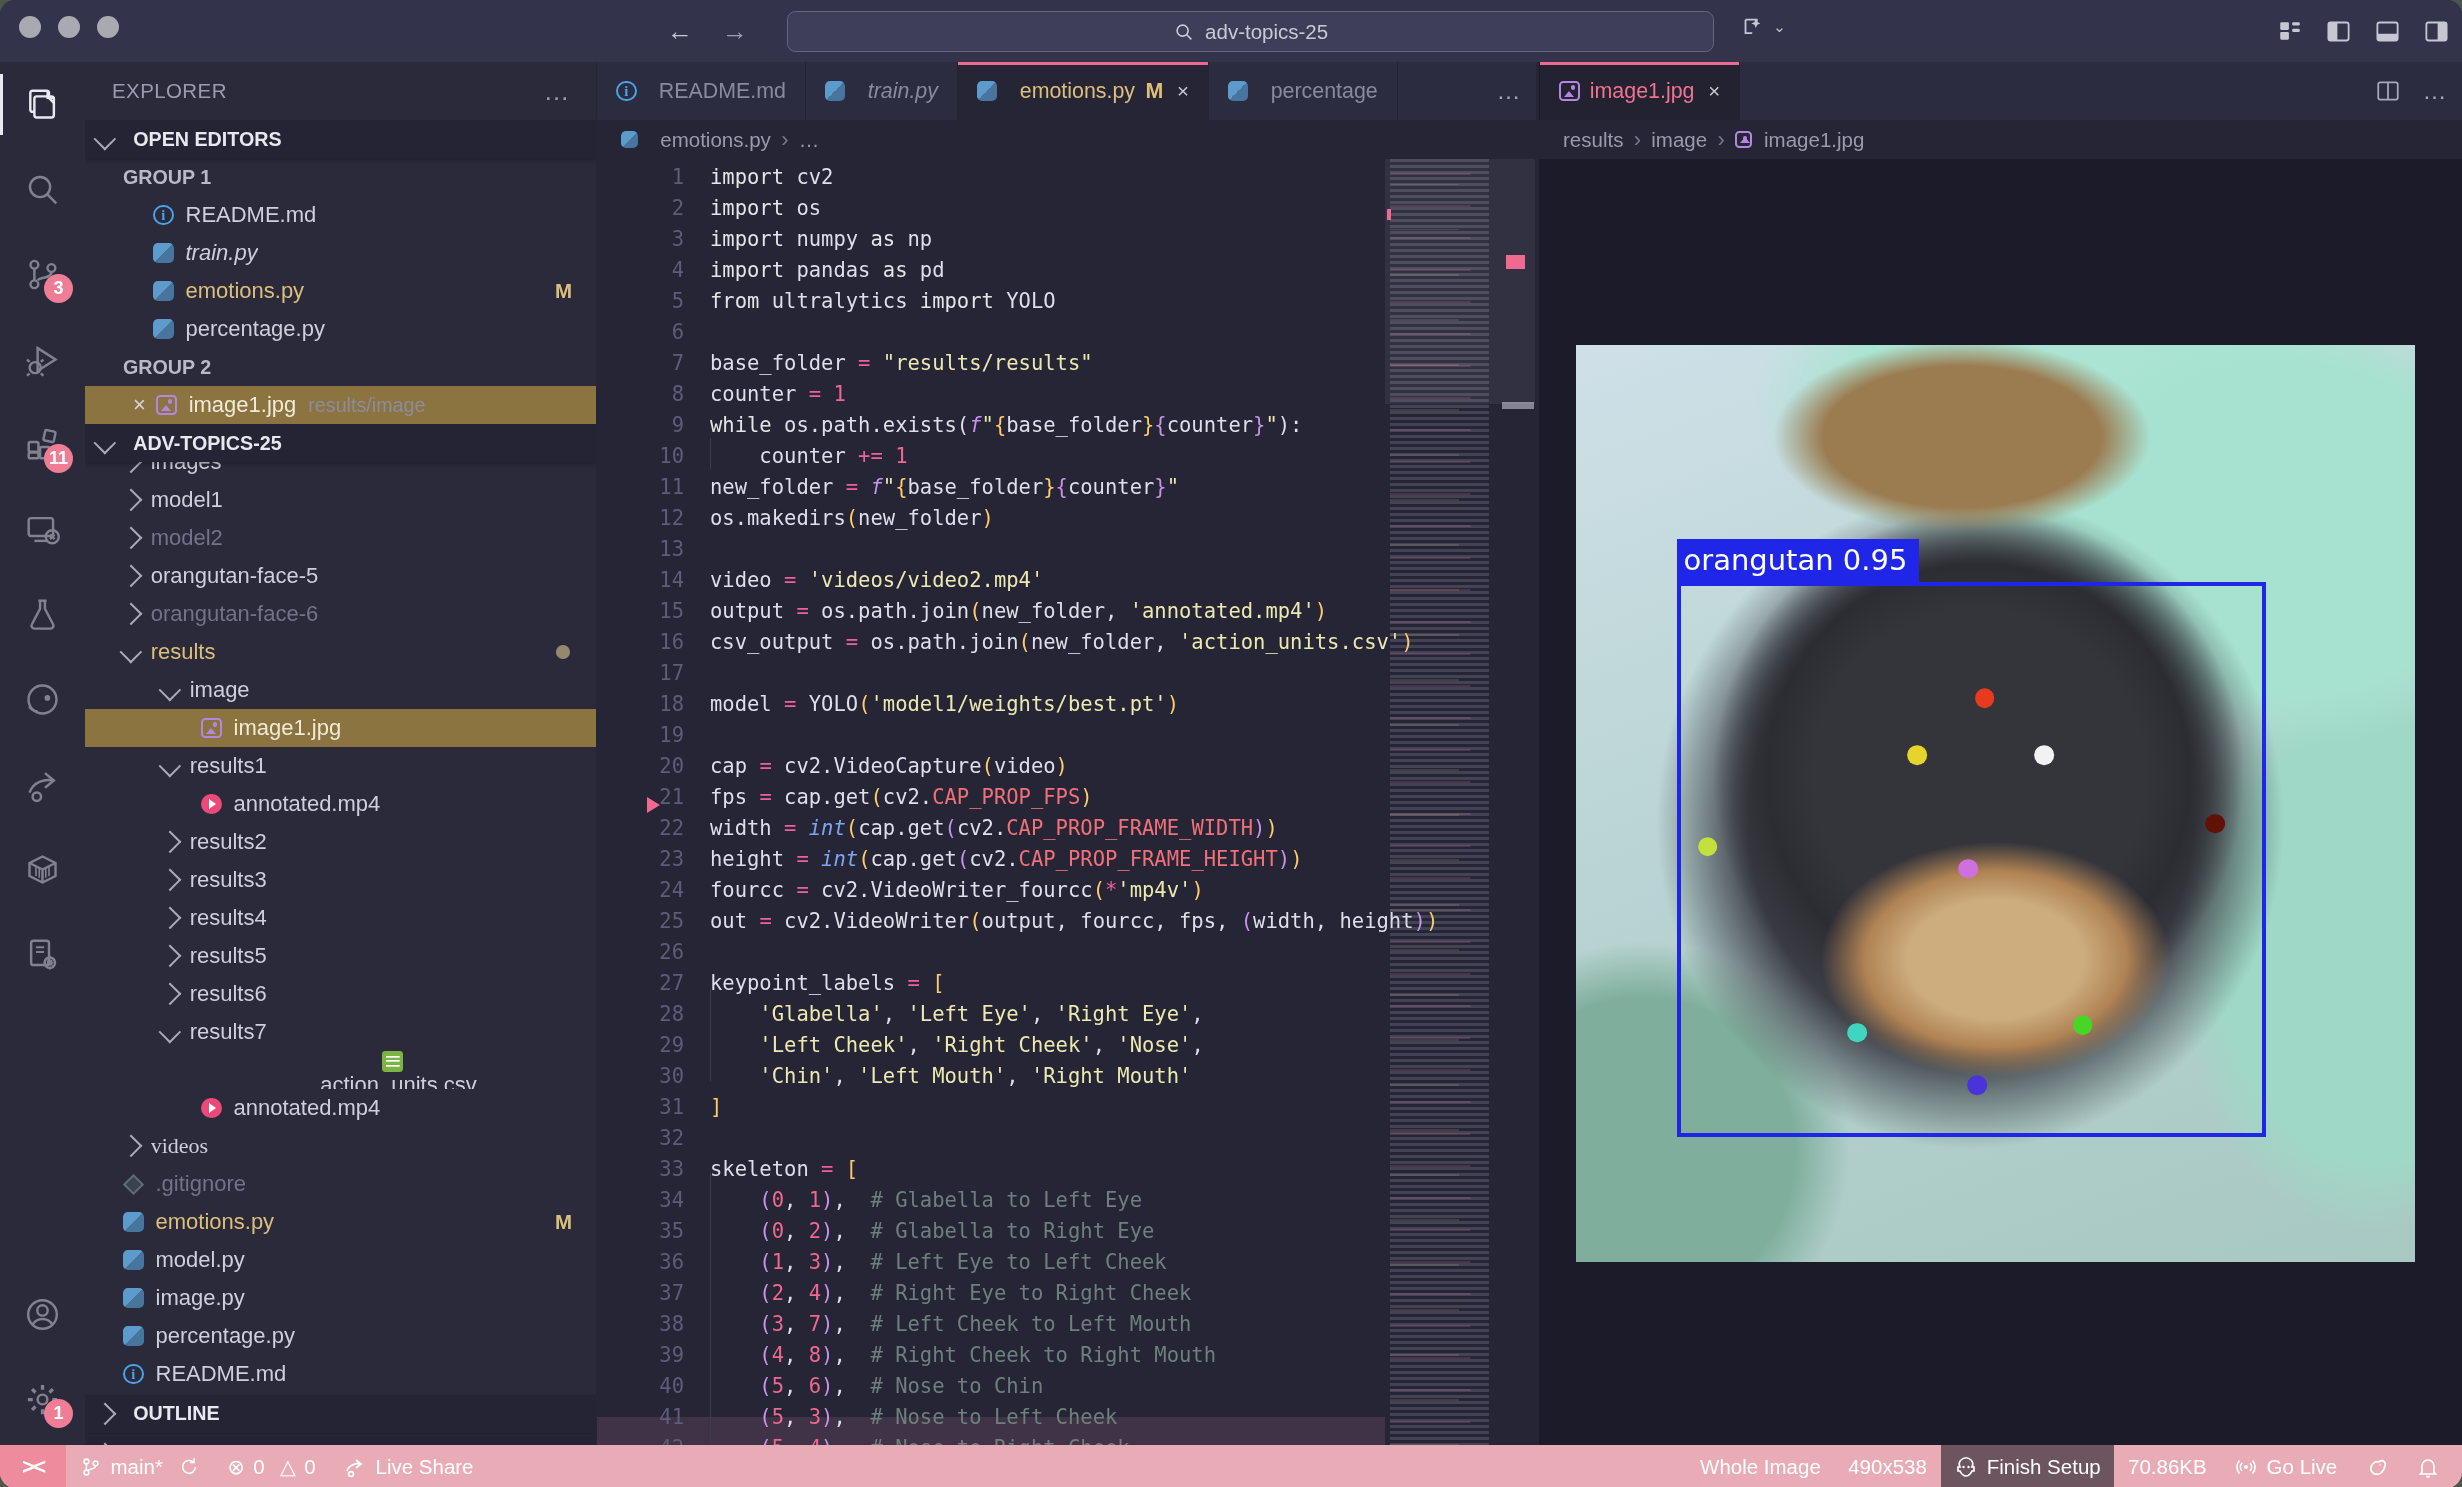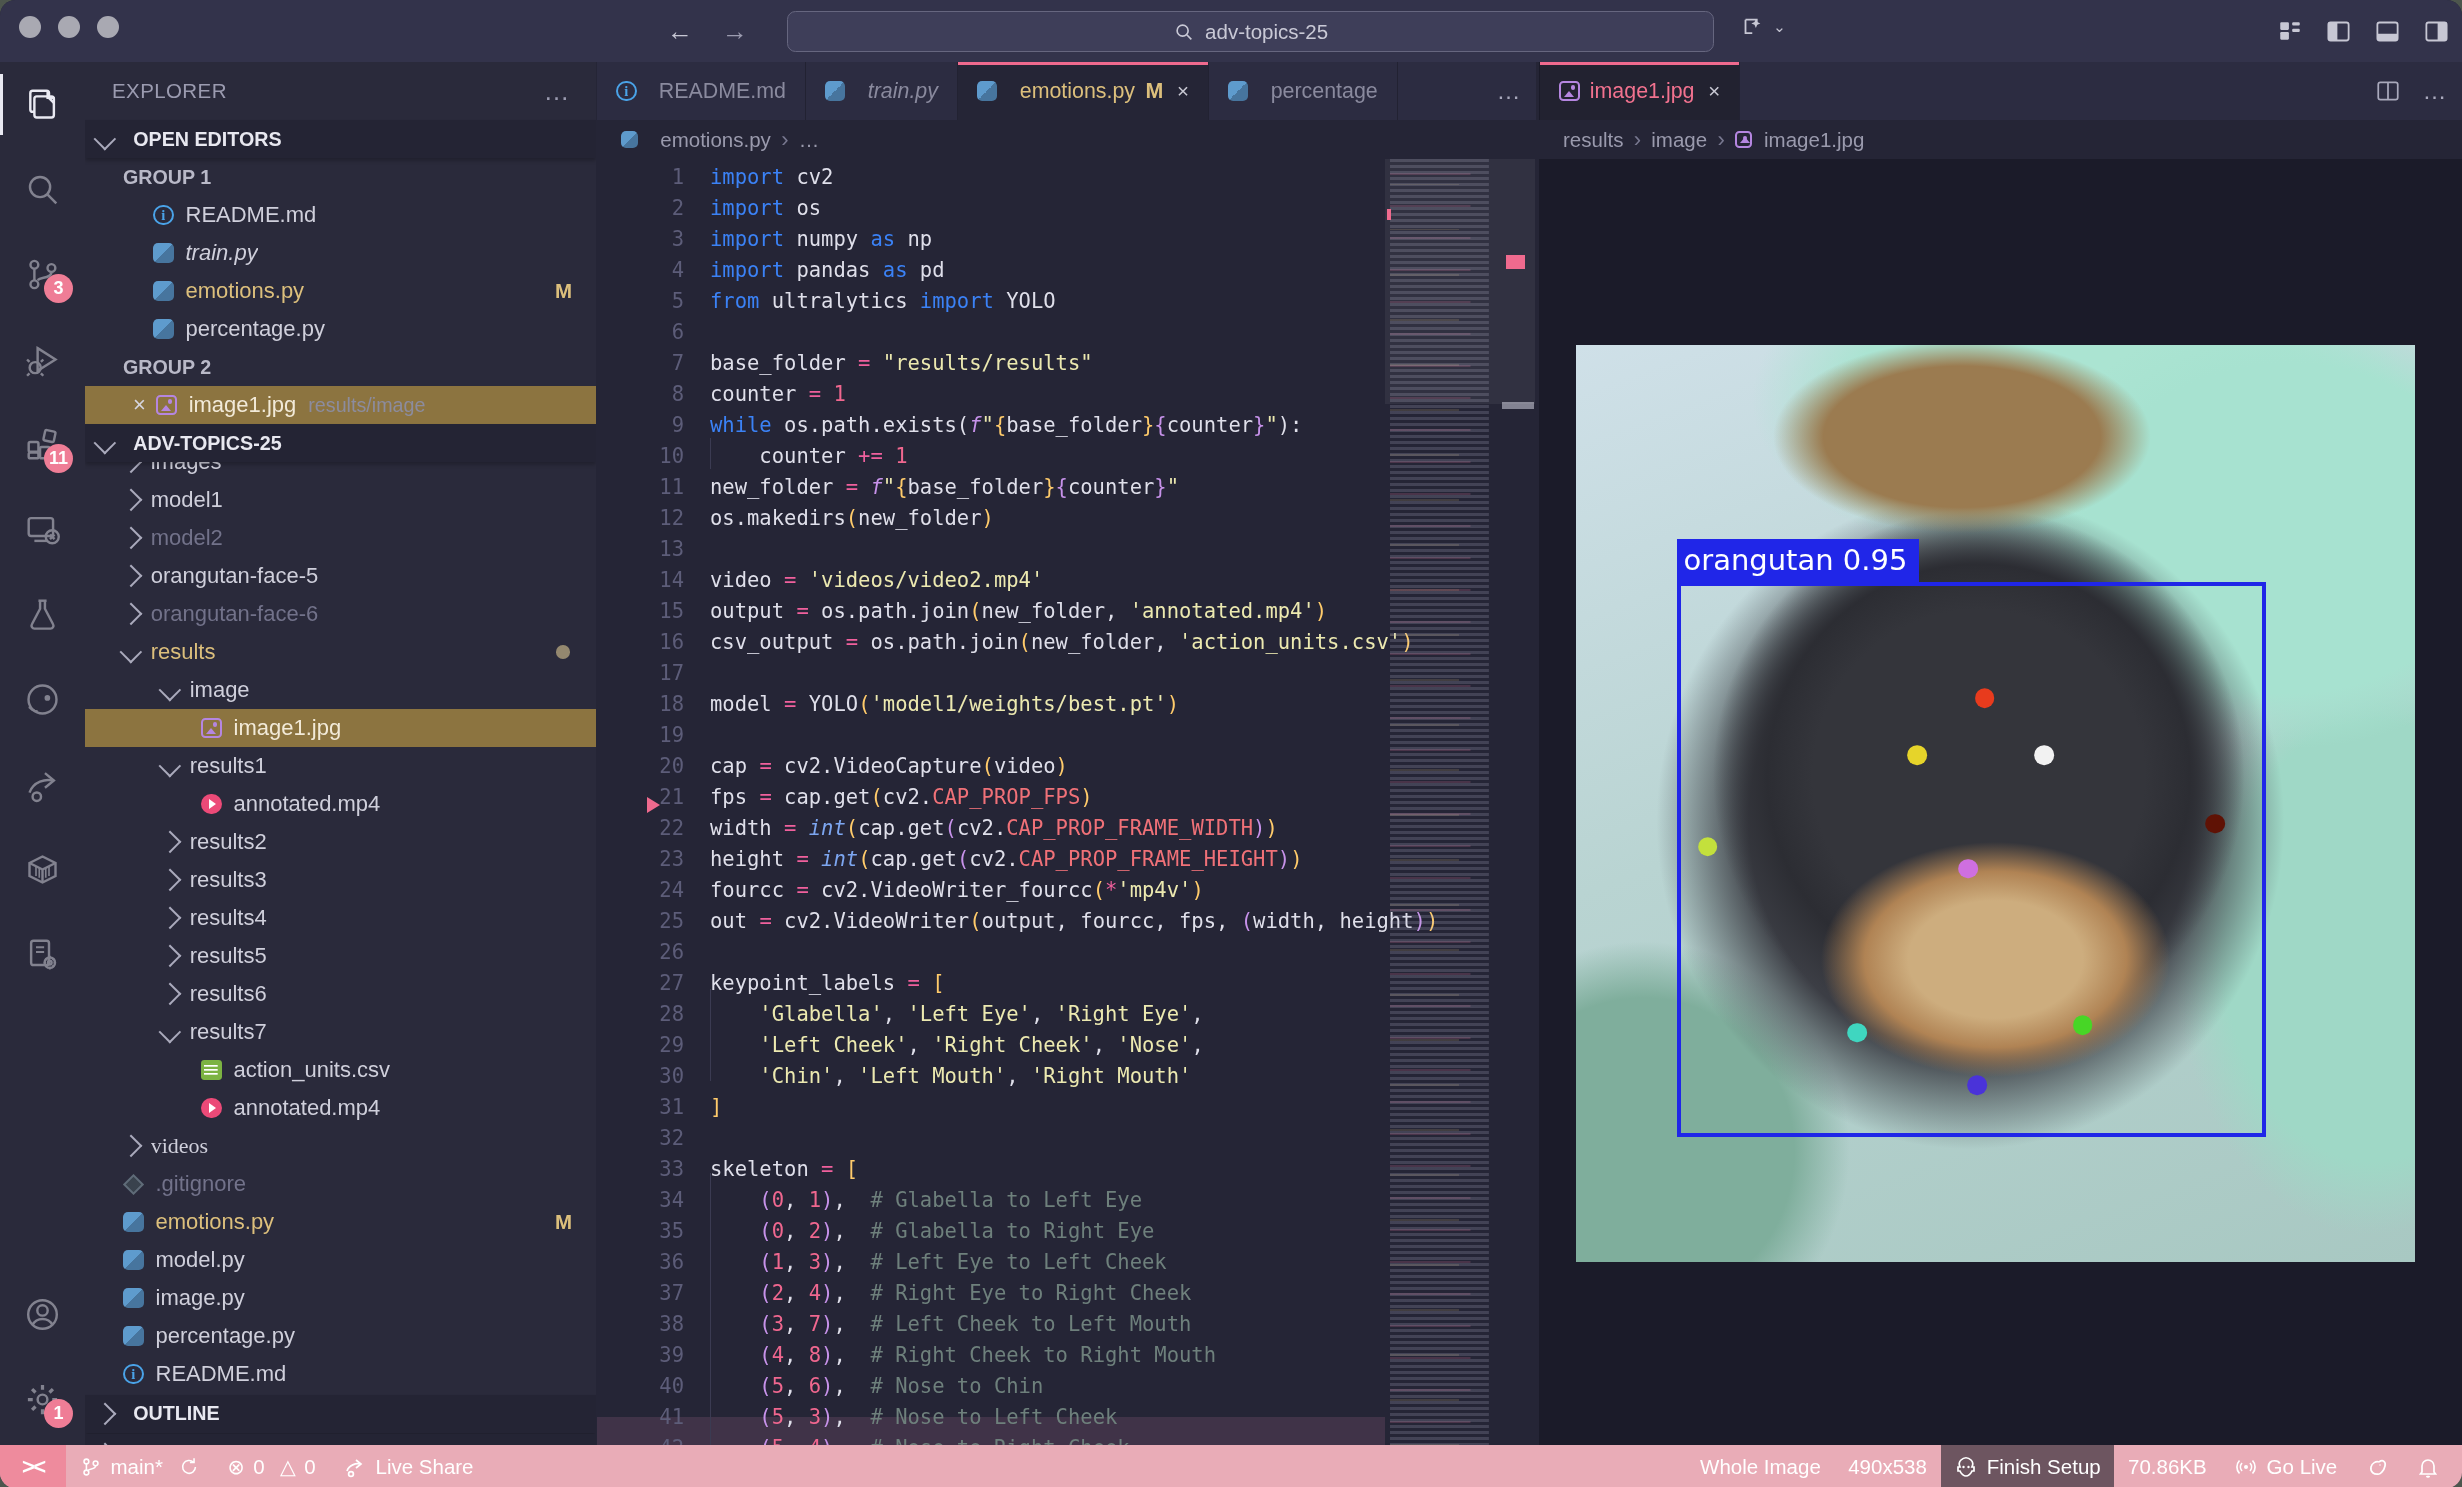--- a/index.html
+++ b/index.html
@@ -64,21 +64,21 @@
   .tab.italic .tlabel{font-style:italic;}
   .tabactions{margin-left:auto;display:flex;align-items:center;padding:0 15.4px;color:#a9a9bc;font-size:24px;}
   .breadcrumb{height:39px;display:flex;align-items:center;gap:10.3px;padding-left:24px;color:#9a9aad;font-size:20.5px;background:#252536;}
   .breadcrumb .sep{color:#787890;font-size:22px;}
 
   #code-area{position:absolute;left:0;top:97px;width:939px;height:1286px;overflow:hidden;background:#252536;}
   #gutter{position:absolute;left:0;top:3.4px;width:87px;}
   #gutter div{height:31px;text-align:right;color:#5d5d79;font:20.5px "DejaVu Sans Mono",monospace;line-height:31px;}
   #code-lines{position:absolute;left:113px;top:3.4px;right:0;}
   #code-lines .cl{height:31px;white-space:pre;font:20.5px "DejaVu Sans Mono",monospace;line-height:31px;}
-  .tk-k{color:#3b82f6;} .tk-p{color:#dfdfea;} .tk-s{color:#ece9b0;} .tk-n{color:#f0678f;}
+  .tk-k{color:#e5e5e5;} .tk-p{color:#dfdfea;} .tk-s{color:#ece9b0;} .tk-n{color:#f0678f;}
   .tk-c{color:#f07178;} .tk-t{color:#7da6f0;font-style:italic;} .tk-o{color:#f0609d;}
   .tk-y{color:#ffcb6b;} .tk-m{color:#c792ea;} .tk-g{color:#6e807c;} .tk-f{color:#c792ea;font-style:italic;}
   .indent-guide{position:absolute;width:0.9px;background:#3b3b52;left:113px;}
   #cur-line{position:absolute;left:0;width:788px;height:31px;background:rgba(205,125,165,.16);}
   #del-marker{position:absolute;left:50px;width:0;height:0;border-top:8.5px solid transparent;border-bottom:8.5px solid transparent;border-left:13px solid #ef6a8e;}
   #minimap{position:absolute;left:788px;top:0;width:115px;height:1286px;background:
     repeating-linear-gradient(180deg,rgba(186,186,212,.20) 0 2.6px,transparent 2.6px 6px),
     repeating-linear-gradient(180deg,transparent 0 13.7px,rgba(238,120,160,.18) 13.7px 16.2px,transparent 16.2px 32px),
     repeating-linear-gradient(180deg,transparent 0 25px,rgba(240,210,130,.14) 25px 26.5px,transparent 26.5px 45px);
     background-size:86% 100%,70% 100%,60% 100%;background-repeat:no-repeat;background-position:5.1px 0,5.1px 0,5.1px 0;}
@@ -408,21 +408,21 @@
           <span class="lbl">results5</span>
         </div>
         <div class="row" style="padding-left: 77px;">
           <span class="chev right"></span>
           <span class="lbl">results6</span>
         </div>
         <div class="row" style="padding-left: 77px;">
           <span class="chev down"></span>
           <span class="lbl">results7</span>
         </div>
-        <div class="row" style="padding-left: 116px;">
+        <div class="row" style="padding-left: 116px; flex-direction: column;">
           <span class="fi fi-csv"></span>
           <span class="lbl">action_units.csv</span>
         </div>
         <div class="row" style="padding-left: 116px;">
           <span class="fi fi-vid"></span>
           <span class="lbl">annotated.mp4</span>
         </div>
         <div class="row" style="padding-left: 38px; font-family: Liberation Serif, serif;">
           <span class="chev right"></span>
           <span class="lbl">videos</span>

